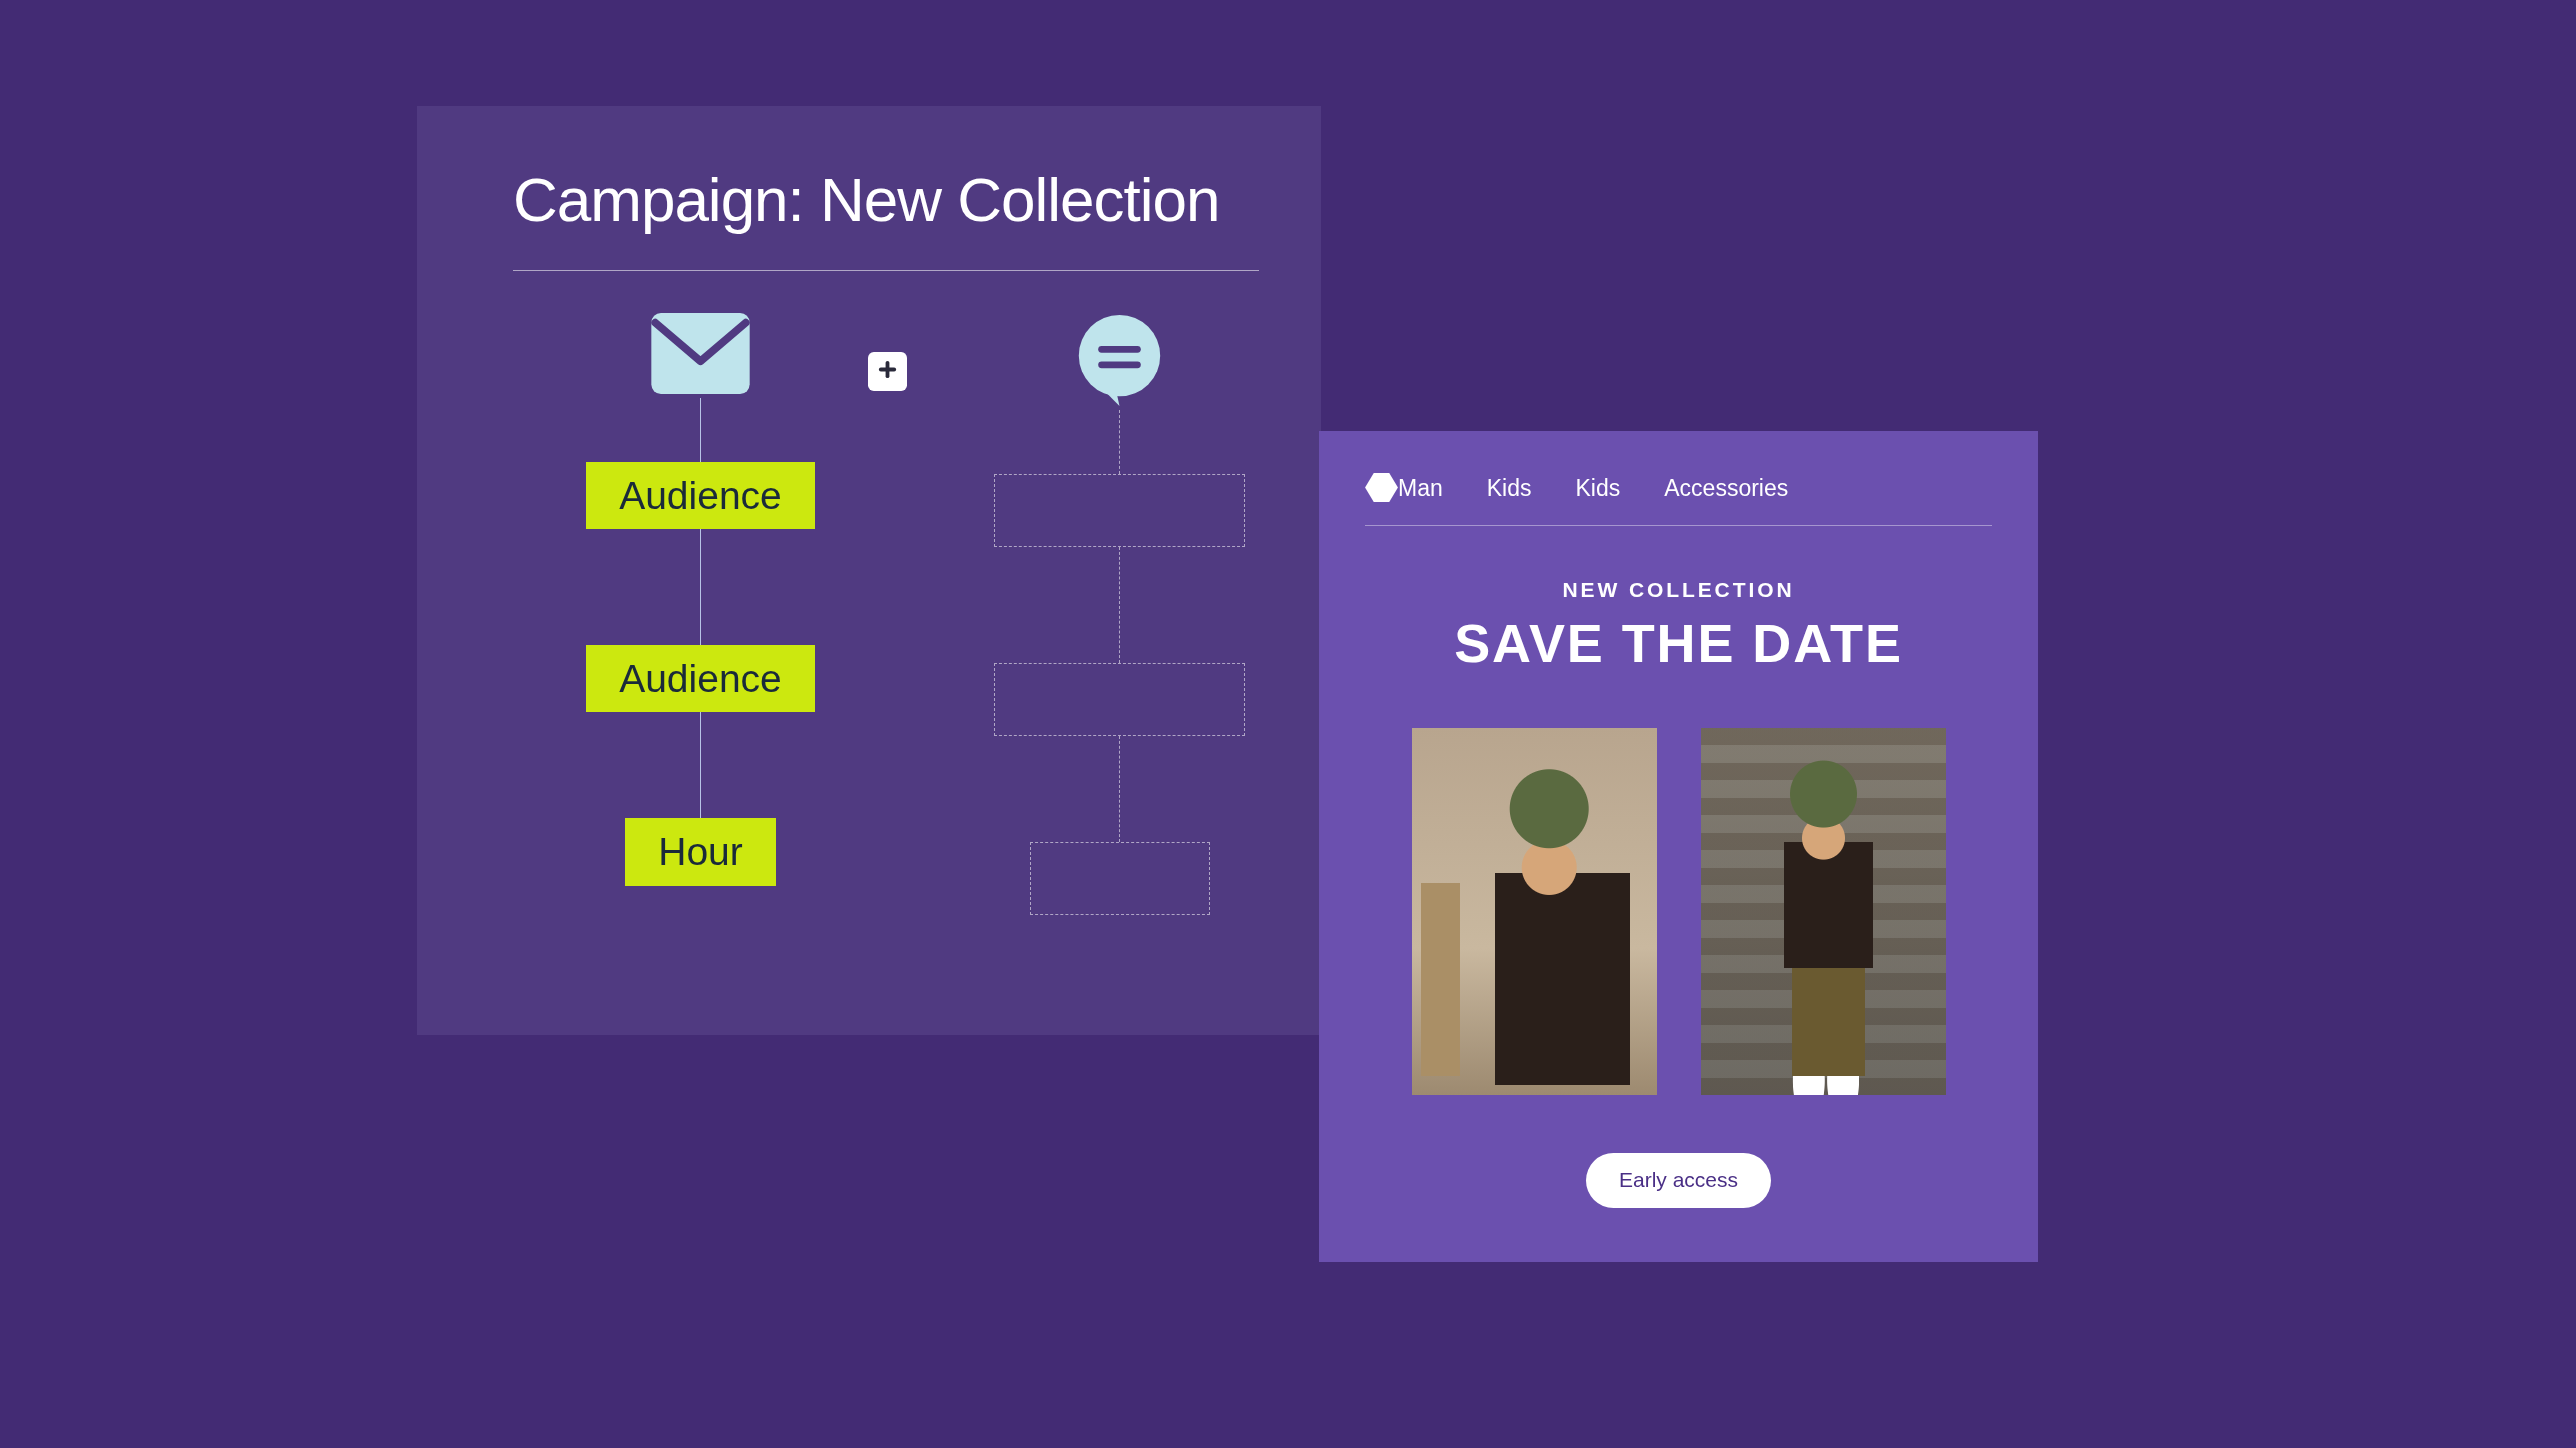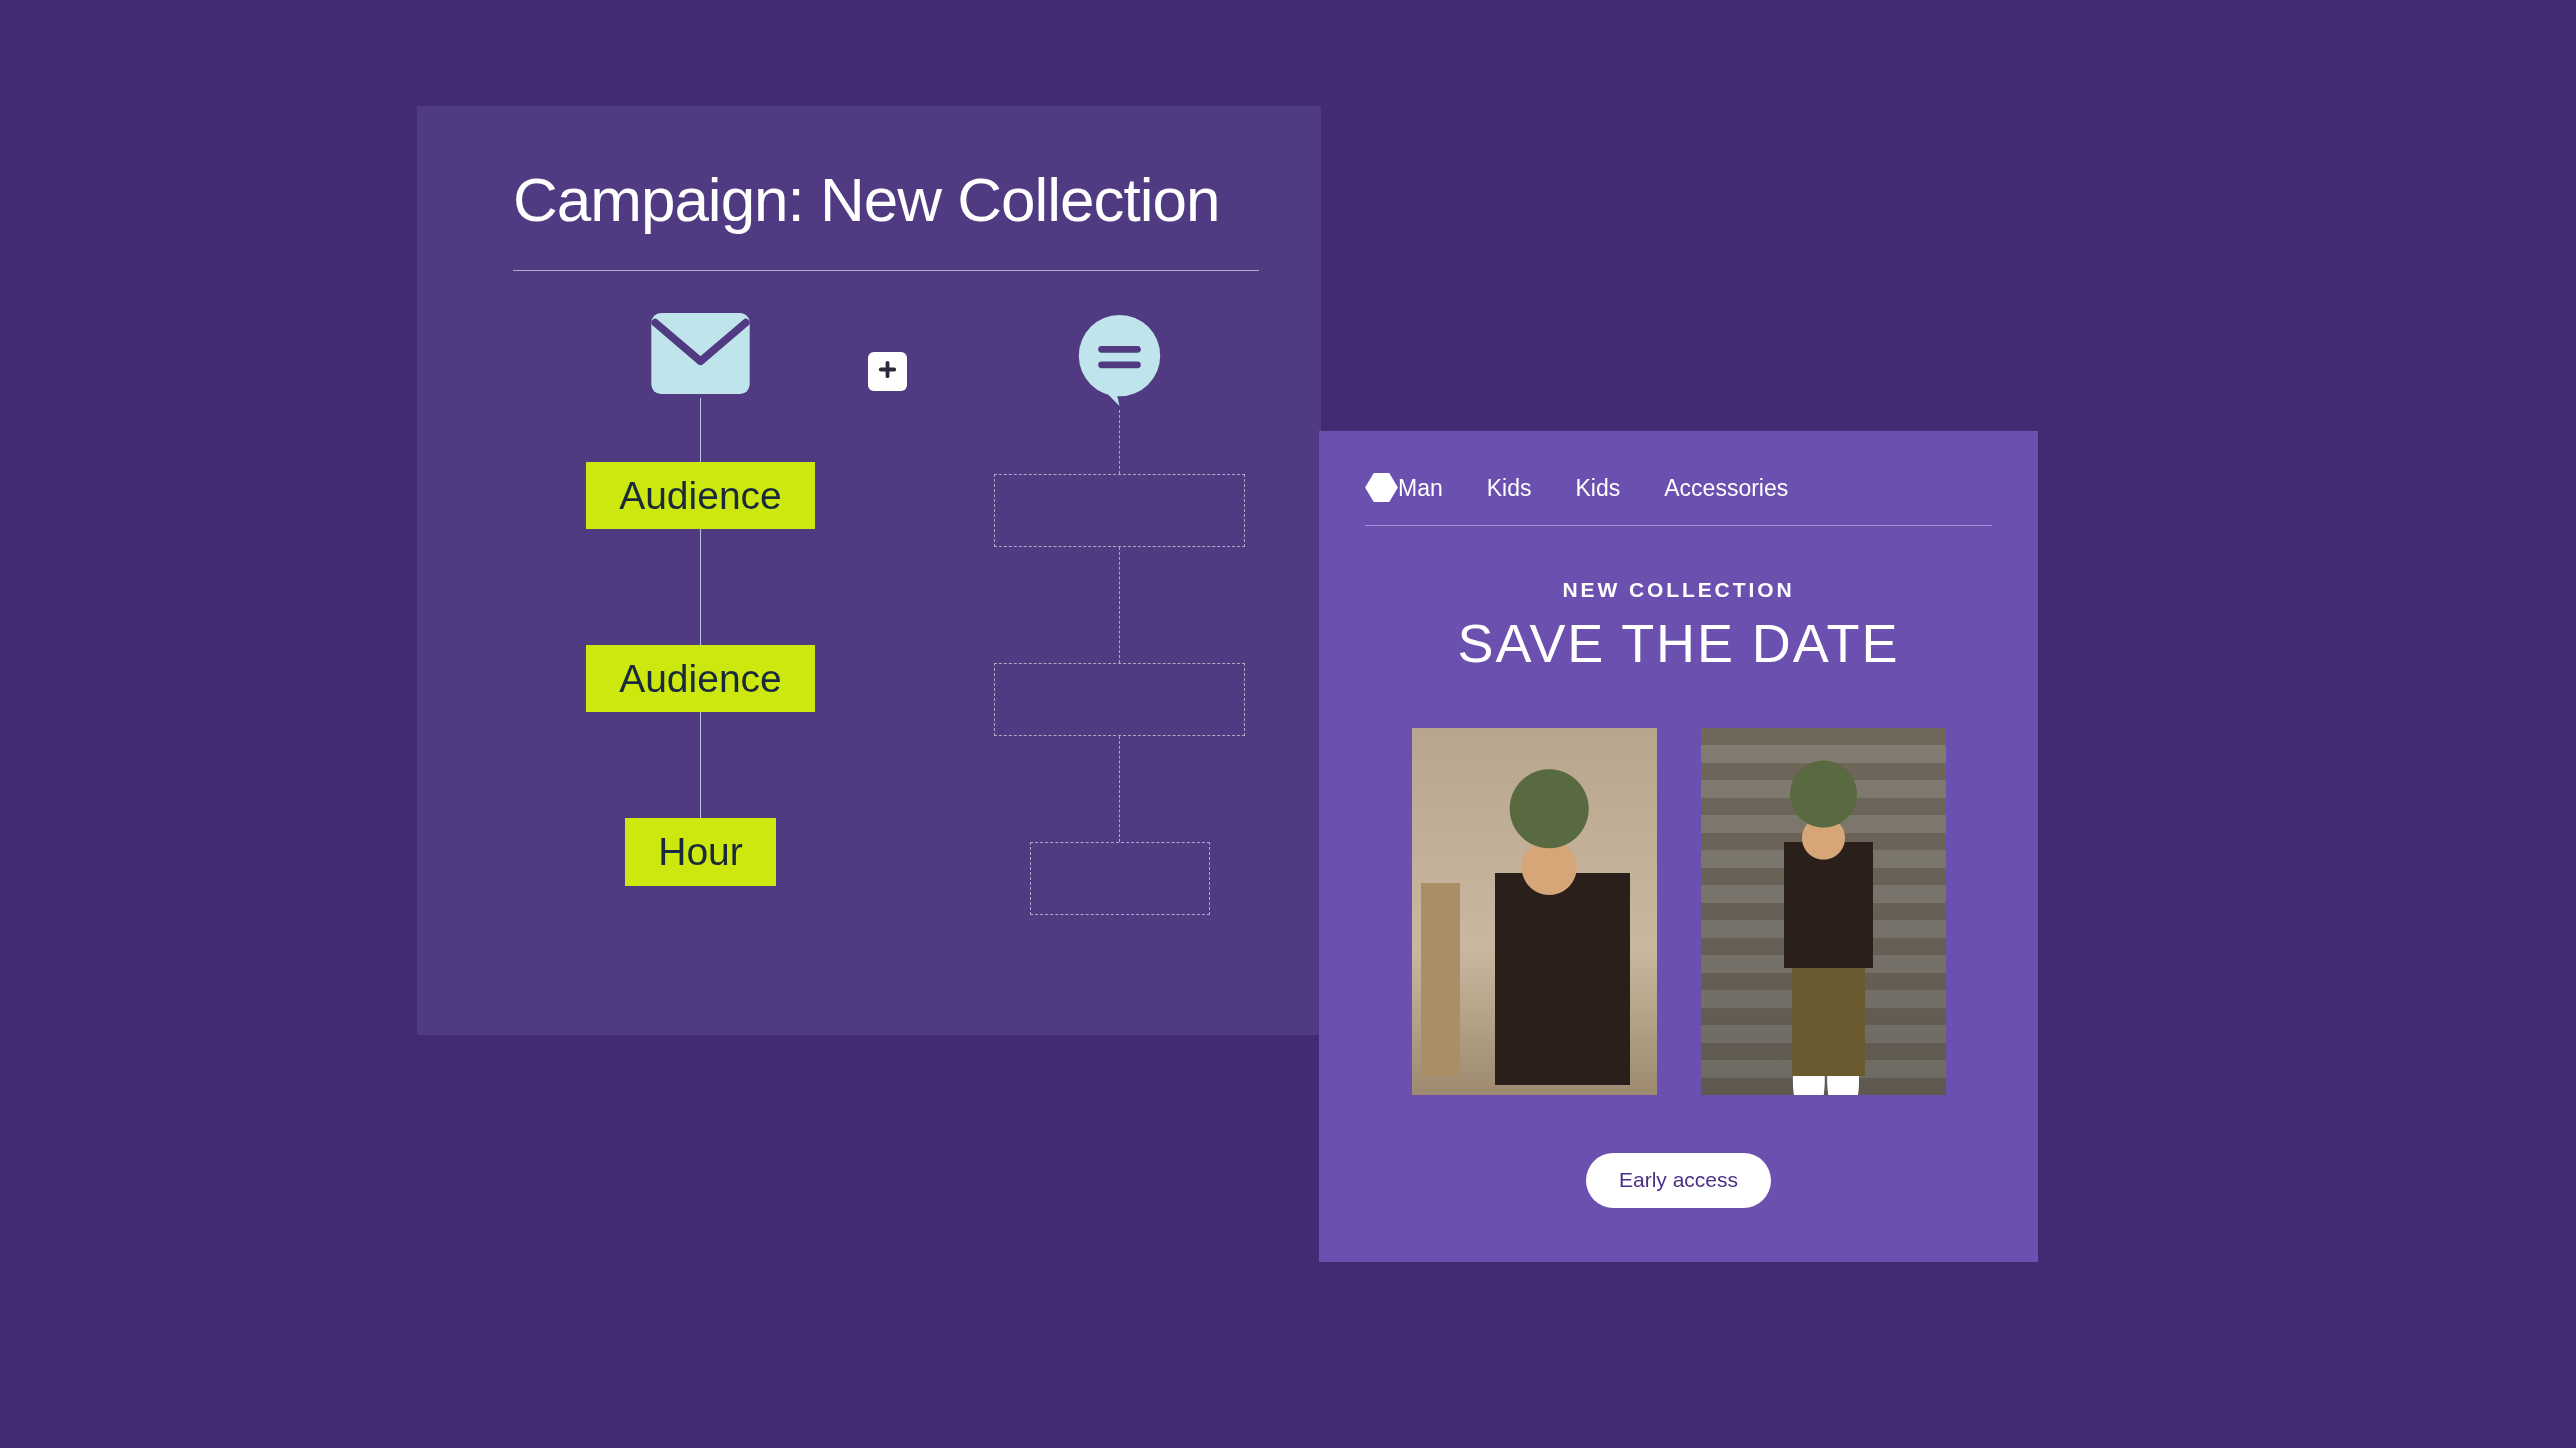--- a/index.html
+++ b/index.html
@@ -149,21 +149,21 @@
     margin-top: 52px;
     text-align: center;
     font-size: 21px;
     letter-spacing: 2.9px;
     font-weight: 700;
   }
   .headline {
     margin-top: 9.7px;
     text-align: center;
     font-size: 54px;
-    font-weight: 400;
+    font-weight: 700;
     letter-spacing: 1.9px;
   }
   .image-row {
     margin-top: 54px;
     display: flex;
     gap: 44px;
     justify-content: center;
   }
   .photo {
     width: 245px;

